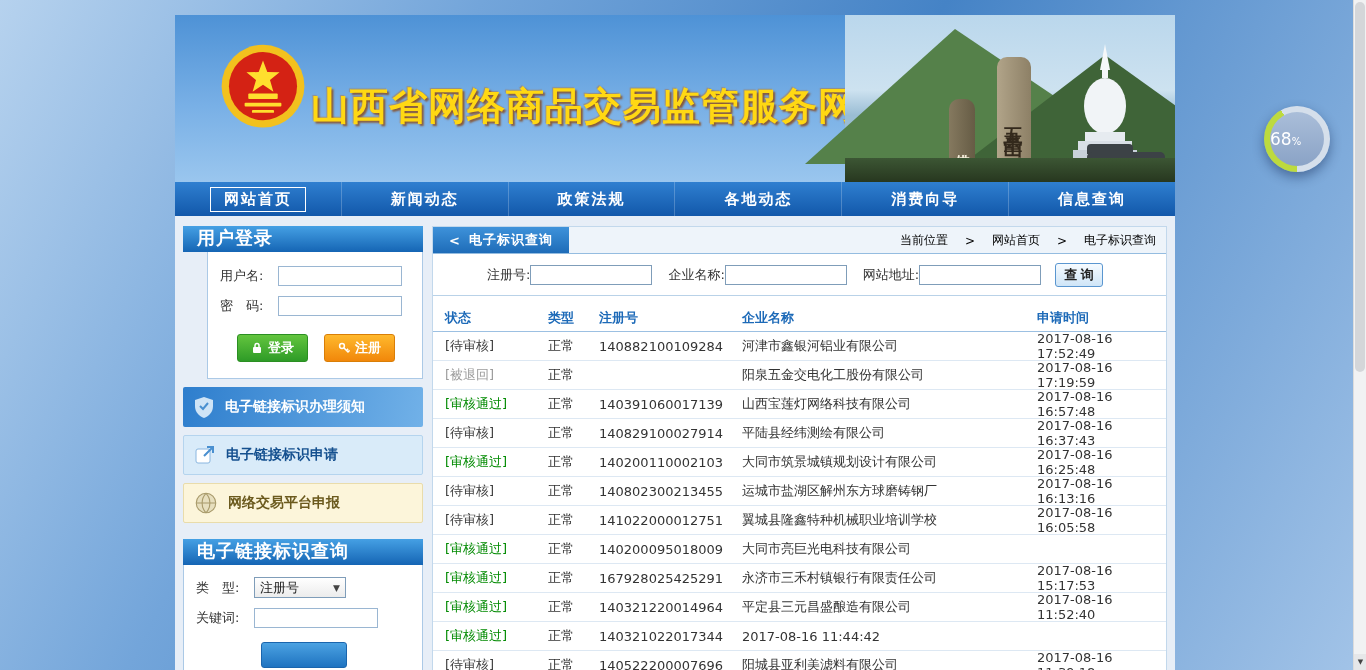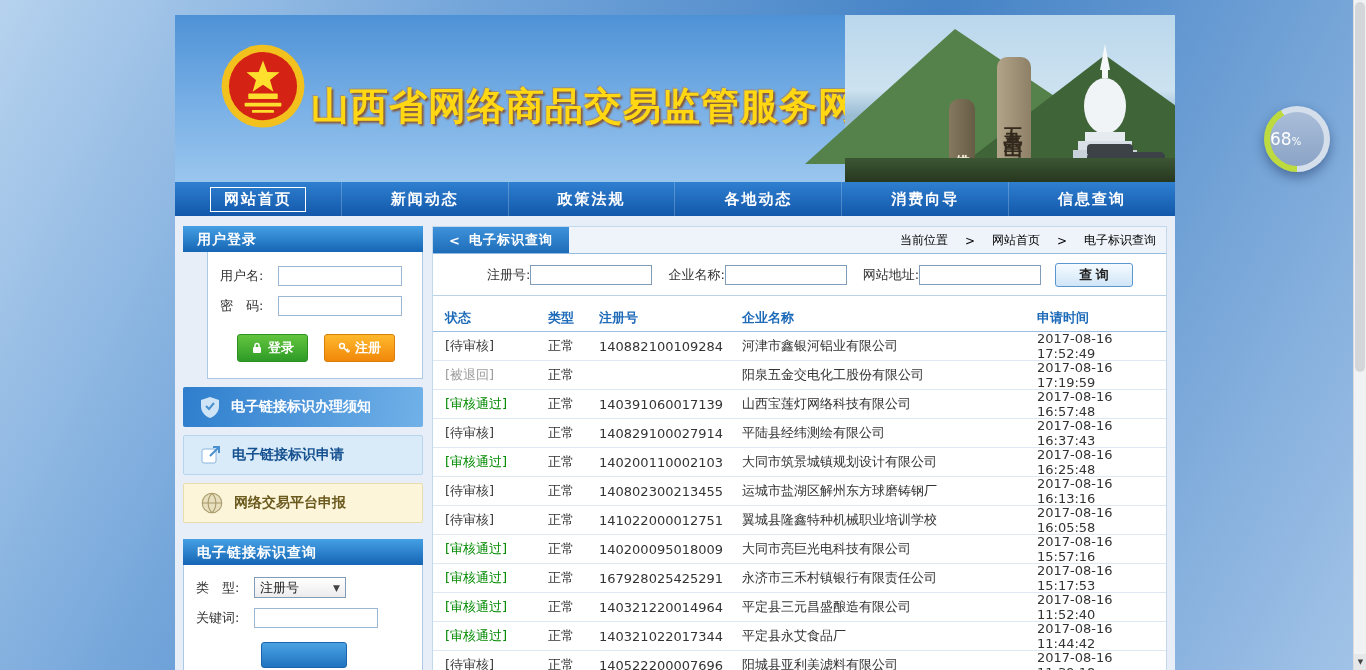--- a/index.html
+++ b/index.html
@@ -44,32 +44,32 @@
   .nav-item:last-child { border-right:none; }
   .nav-item .nav-box { padding:2px 13px; border:1px solid transparent; }
   .nav-item.active .nav-box { border-color:#fff; }
 
   
   .content { display:flex; gap:9px; padding:10px 8px 0 8px; height:454px; background:#e7eef7; overflow:hidden; }
   .sidebar { width:240px; flex:0 0 240px; }
   .main { flex:1; background:#fff; border:1px solid #c2d8ec; min-height:620px; }
 
   
-  .side-header { height:26px; line-height:26px; padding-left:14px; color:#fff; font-size:14px;
-    font-weight:bold; letter-spacing:1px; background:linear-gradient(180deg,#45a0e4 0%,#1565b4 100%); }
+  .side-header { height:26px; line-height:26px; padding-left:14px; color:#fff; font-size:18px;
+    font-weight:bold; letter-spacing:1px; background:linear-gradient(180deg,#45a0e4 0%,#1565b4 100%);font-family:Liberation Mono, monospace; }
   .login-box { background:#fff; border:1px solid #abc9e6; border-top:none; padding:14px 10px 16px 12px;margin-left:24px; }
   .form-row { display:flex; align-items:center; margin-bottom:10px; font-size:13px; color:#333; }
   .form-row label { width:58px; }
   .form-row input { width:124px; height:20px; border:1px solid #9ab6d2; background:#fff; }
   .btn-row { display:flex; justify-content:center; gap:16px; margin-top:18px; }
   .btn { display:inline-flex; align-items:center; gap:5px; border-radius:3px; font-size:13px;
     font-weight:bold; color:#fff; padding:4px 13px; cursor:pointer; }
   .btn-login { background:linear-gradient(180deg,#63c53e,#2e9b27); border:1px solid #2b8f22; }
   .btn-register { background:linear-gradient(180deg,#ffb92d,#f1870a); border:1px solid #d97e07; }
-  .promo { display:flex; align-items:center; gap:9px; height:40px; margin-top:8px; padding-left:15px;
+  .promo { display:flex; align-items:center; gap:9px; height:40px; margin-top:8px; padding-left:9px;
     font-size:14px; font-weight:bold; border-radius:2px; cursor:pointer; }
   .promo1 { background:linear-gradient(100deg,#2e7ecd 0%,#71b1e8 100%); color:#fff; }
   .promo2 { background:#d9ebf9; border:1px solid #b5d4ee; color:#15508f; }
   .promo3 { background:#fcf5da; border:1px solid #e9dcab; color:#6b5a1e; }
   .side-header2 { margin-top:16px; }
   .query-box { background:#fff; border:1px solid #abc9e6; border-top:none; padding:12px 10px 10px 12px; height:130px; }
   .fake-select { width:92px; height:21px; border:1px solid #7f9db9; display:flex; align-items:center;
     justify-content:space-between; padding:0 5px; font-size:13px; color:#222;
     background:linear-gradient(180deg,#fff,#ececec); cursor:pointer; }
   .fake-select .caret { font-size:9px; color:#444; }
@@ -82,21 +82,21 @@
   .tab { display:flex; align-items:center; gap:8px; background:linear-gradient(180deg,#3e92da,#1e6cb8);
     color:#fff; font-size:13px; font-weight:bold; padding:0 16px; letter-spacing:1px; cursor:pointer; }
   .breadcrumb { position:absolute; right:10px; top:0; height:27px; display:flex; align-items:center;
     gap:17px; font-size:12px; color:#000000; }
   .breadcrumb .crumb-link { cursor:pointer; }
   .search-row { display:flex; align-items:center; height:42px; padding-left:54px; font-size:13px;
     color:#333; border-bottom:1px solid #b9d2e8; }
   .search-row label { margin-left:16px; }
   .search-row label:first-of-type { margin-left:0; }
   .search-row input { width:122px; height:20px; border:1px solid #7f9db9; }
-  .btn-query { margin-left:14px; padding:2px 23px; font-size:13px; font-weight:bold; color:#222;
+  .btn-query { margin-left:14px; padding:2px 8px; font-size:13px; font-weight:bold; color:#222;
     background:linear-gradient(180deg,#f6fbff,#cfe5f7); border:1px solid #5a96d0; border-radius:3px; cursor:pointer; }
   .thead { display:flex; align-items:center; height:28px; margin-top:8px; padding-left:12px;
     color:#1d6ab8; font-size:13px; font-weight:bold; border-bottom:1px solid #9cc0e2; }
   .trow { display:flex; align-items:center; height:29px; padding-left:12px; font-size:13px;
     color:#333; border-bottom:1px solid #dde8f3; }
   .col-status { width:103px; }
   .col-type { width:51px; }
   .col-reg { width:143px; }
   .col-company { width:295px; }
   .col-time { flex:1; }
@@ -325,41 +325,39 @@
             <div class="col-type">正常</div>
             <div class="col-reg">141022000012751</div>
             <div class="col-company">翼城县隆鑫特种机械职业培训学校</div>
             <div class="col-time">2017-08-16 16:05:58</div>
           </div>
           <div class="trow">
             <div class="col-status" style="color: rgb(0, 138, 0);">[审核通过]</div>
             <div class="col-type">正常</div>
             <div class="col-reg">140200095018009</div>
             <div class="col-company">大同市亮巨光电科技有限公司</div>
-            <div class="col-time">2017-08-16 15:57:16</div>
           </div>
           <div class="trow">
             <div class="col-status" style="color: rgb(0, 138, 0);">[审核通过]</div>
             <div class="col-type">正常</div>
             <div class="col-reg">167928025425291</div>
             <div class="col-company">永济市三禾村镇银行有限责任公司</div>
             <div class="col-time">2017-08-16 15:17:53</div>
           </div>
           <div class="trow">
             <div class="col-status" style="color: rgb(0, 138, 0);">[审核通过]</div>
             <div class="col-type">正常</div>
             <div class="col-reg">140321220014964</div>
             <div class="col-company">平定县三元昌盛酿造有限公司</div>
             <div class="col-time">2017-08-16 11:52:40</div>
           </div>
           <div class="trow">
             <div class="col-status" style="color: rgb(0, 138, 0);">[审核通过]</div>
             <div class="col-type">正常</div>
             <div class="col-reg">140321022017344</div>
-            <div class="col-company">平定县永艾食品厂</div>
             <div class="col-time">2017-08-16 11:44:42</div>
           </div>
           <div class="trow">
             <div class="col-status" style="color: rgb(61, 61, 61);">[待审核]</div>
             <div class="col-type">正常</div>
             <div class="col-reg">140522200007696</div>
             <div class="col-company">阳城县亚利美滤料有限公司</div>
             <div class="col-time">2017-08-16 11:39:18</div>
           </div>
         </div>

